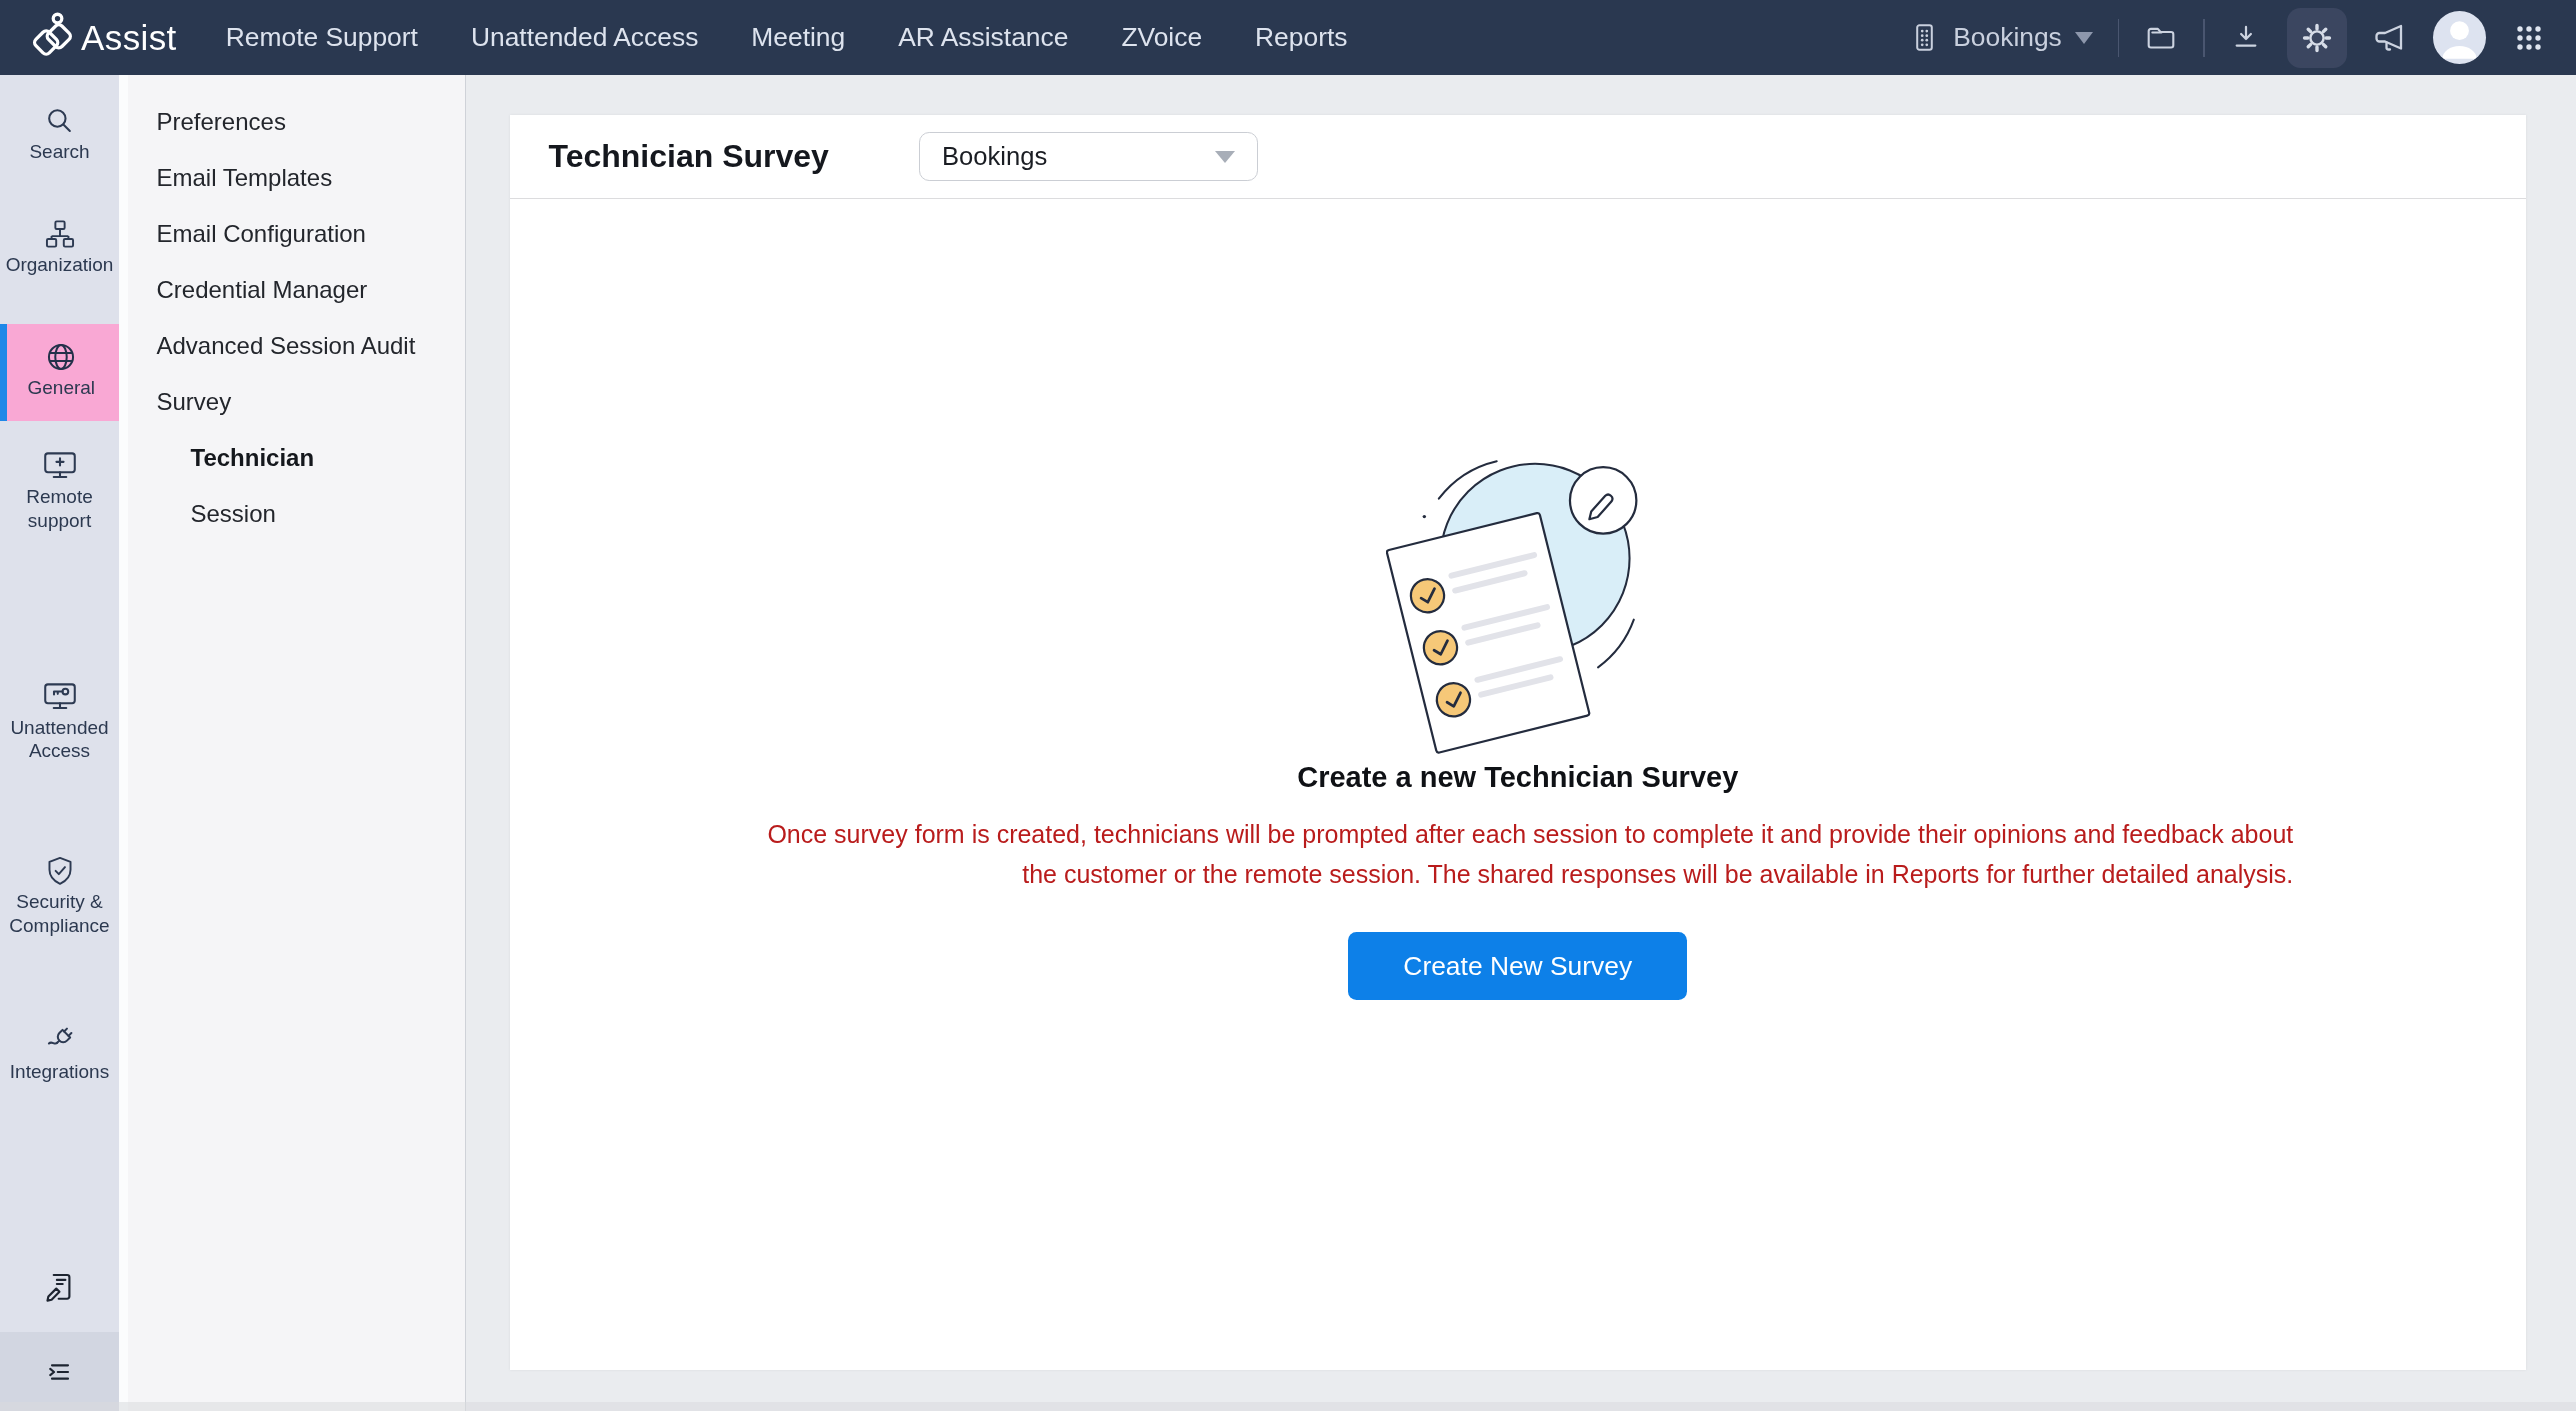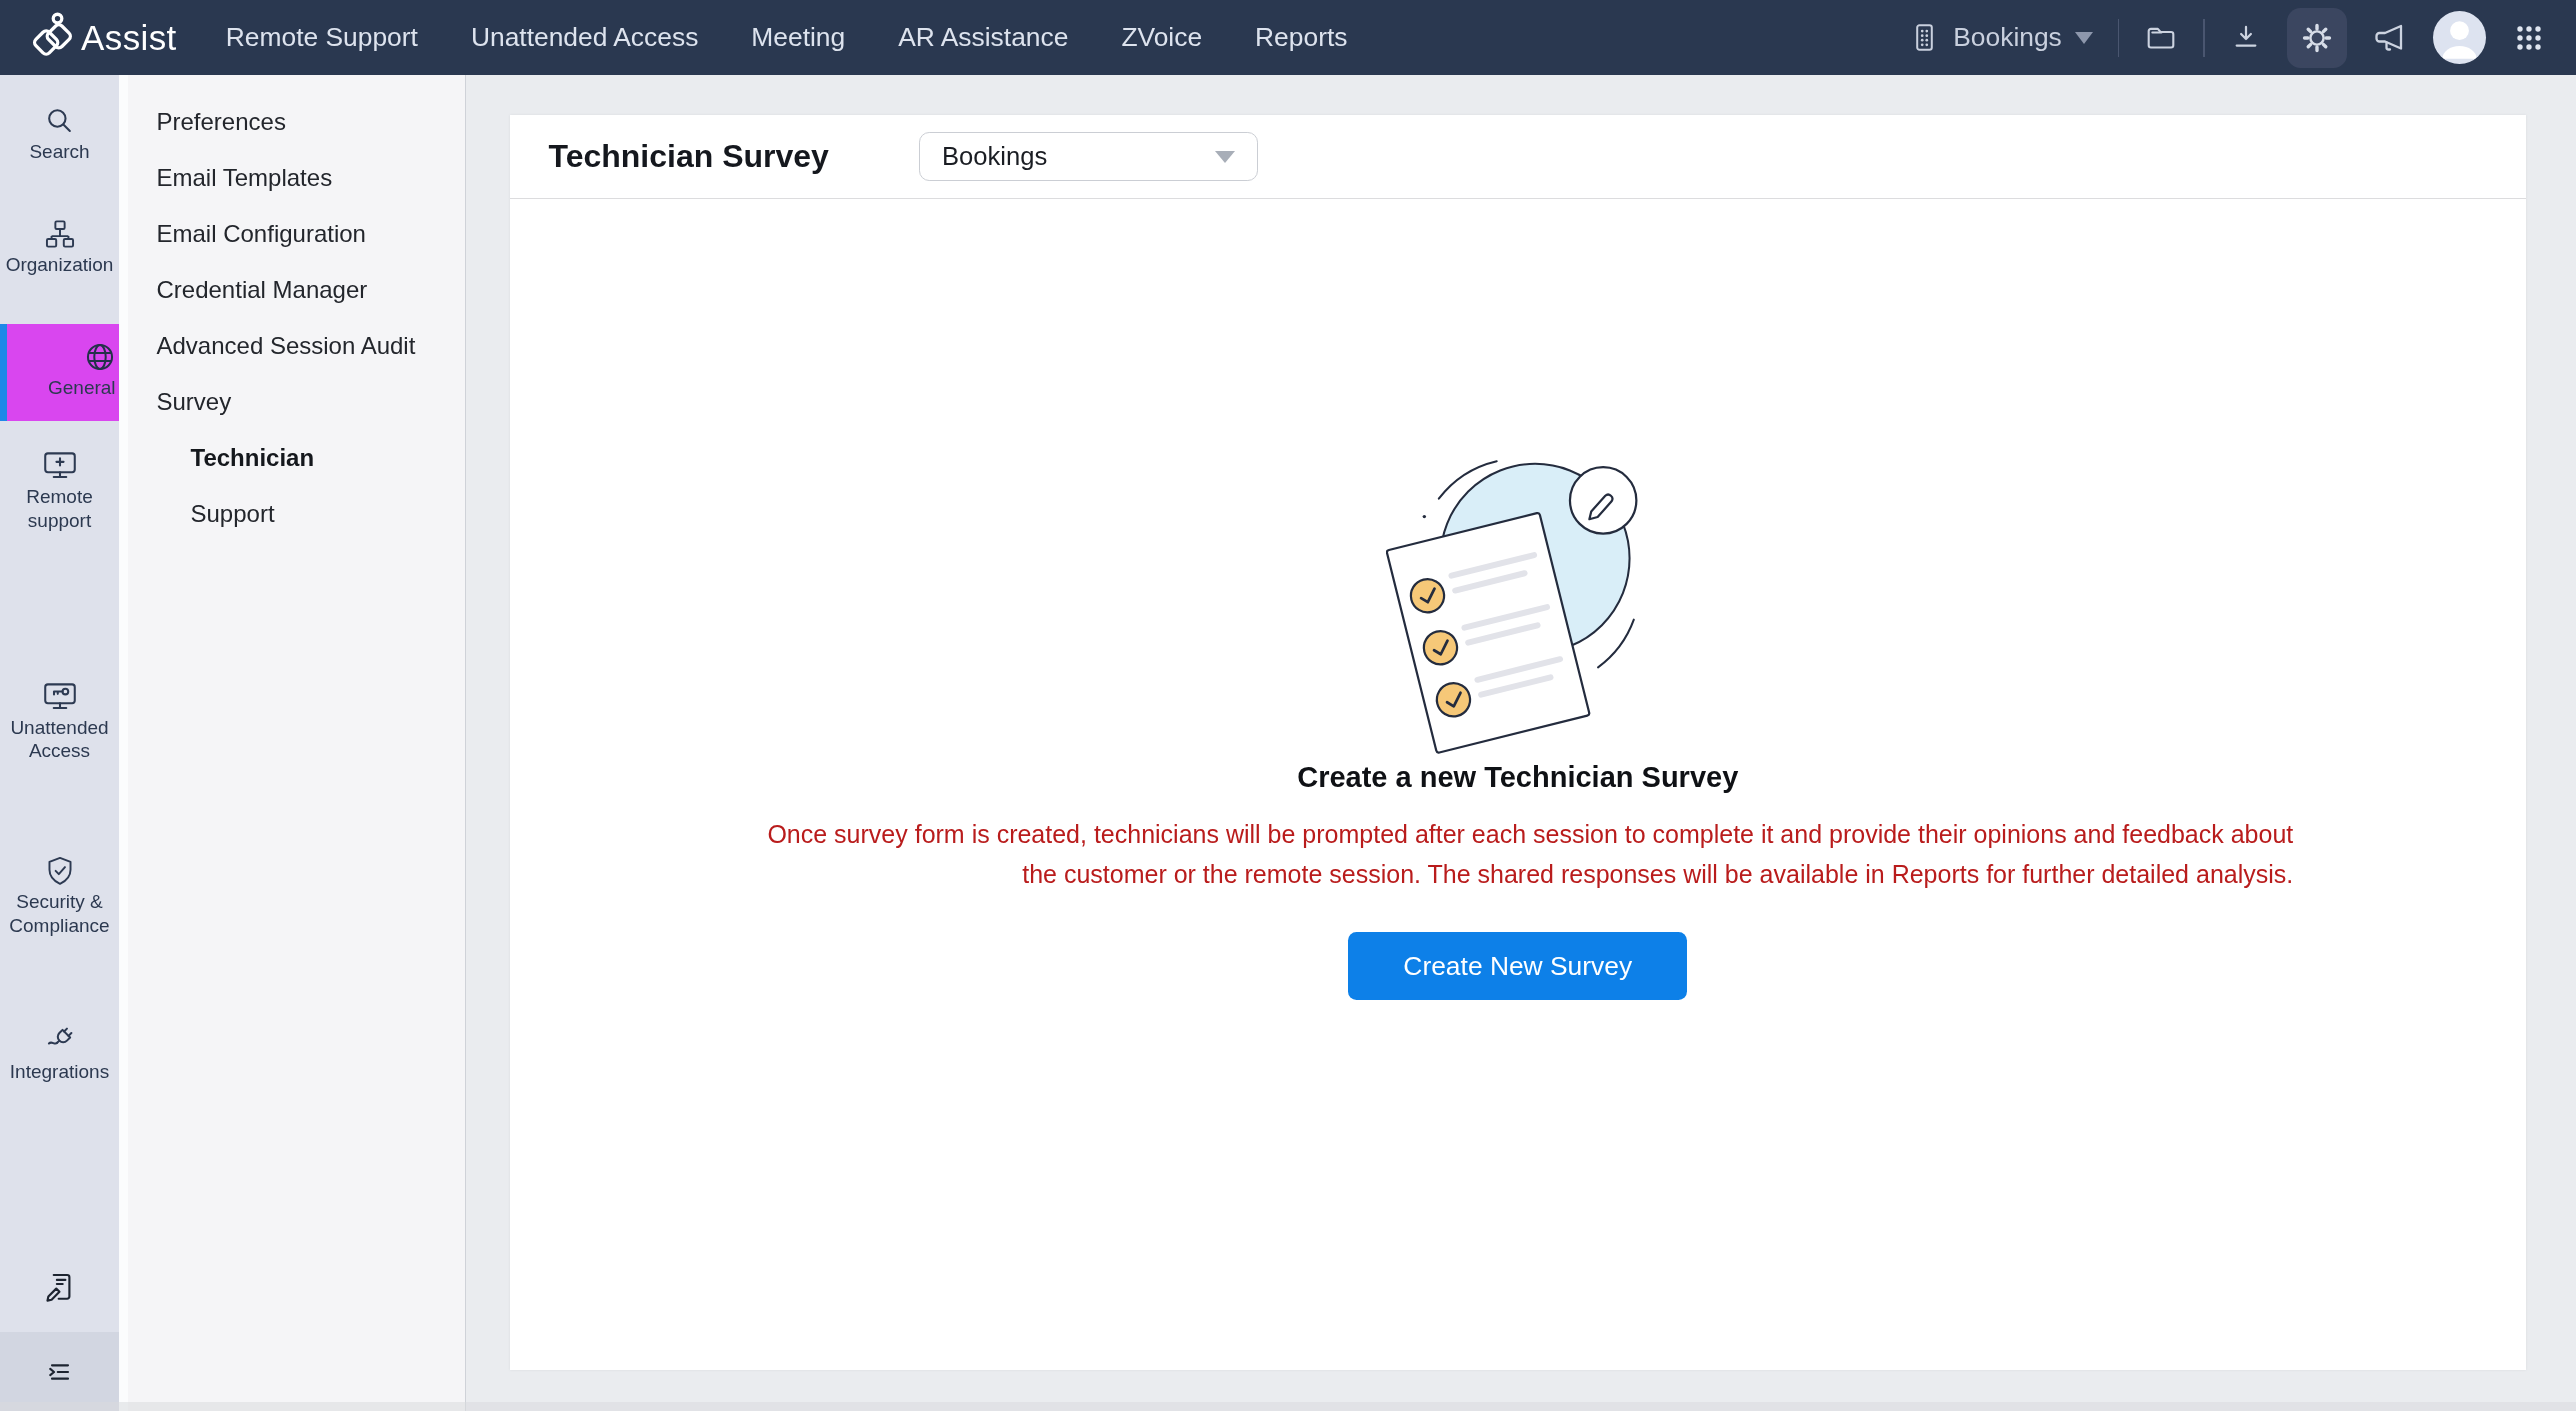--- a/index.html
+++ b/index.html
@@ -22,21 +22,21 @@
   .avatar { width:53px; height:53px; border-radius:50%; background:#dde3f0; overflow:hidden; position:relative; cursor:pointer; }
   .avatar svg { position:absolute; left:0; top:0; }
 
   
   .shell { display:flex; height:1337px; }
 
   
   .rail { width:119px; background:#dee1eb; display:flex; flex-direction:column; align-items:stretch; flex-shrink:0; }
   .rail-item { display:flex; flex-direction:column; align-items:center; gap:3px; cursor:pointer; padding:5.1px 3.4px; }
   .rail-item .lbl { font-size:19px; color:#2c3950; text-align:center; line-height:1.25; }
-  .rail-item.active { background:#d946ef; border-left:7.7px solid #1e88e8; padding:17px 3.4px 20.5px 0; margin-right:0;align-items:flex-end; }
+  .rail-item.active { background:#f9a8d4; border-left:7.7px solid #1e88e8; padding:17px 3.4px 20.5px 0; margin-right:0; }
   .rail-spacer { flex:1; }
   .rail-bottom { height:80px; background:#d2d6e1; display:flex; align-items:center; justify-content:center; cursor:pointer; }
   .gutter { width:8.5px; background:#fbfcfd; flex-shrink:0; }
 
   
   .panel { width:338px; background:#f5f5f7; border-right:1.7px solid #cfd2d8; padding-top:19px; flex-shrink:0; }
   .panel-item { height:56px; display:flex; align-items:center; padding-left:29px; font-size:24px; color:#23262c; cursor:pointer; }
   .panel-item.indent { padding-left:63px; }
   .panel-item.active { font-weight:700; color:#15181d; }
 
@@ -251,21 +251,21 @@
   <div class="gutter"></div>
 
   <nav class="panel">
     <div class="panel-item">Preferences</div>
     <div class="panel-item">Email Templates</div>
     <div class="panel-item">Email Configuration</div>
     <div class="panel-item">Credential Manager</div>
     <div class="panel-item">Advanced Session Audit</div>
     <div class="panel-item">Survey</div>
     <div class="panel-item indent active">Technician</div>
-    <div class="panel-item indent">Support</div>
+    <div class="panel-item indent">Session</div>
   </nav>
 
   <main class="main">
     <section class="card">
       <div class="card-header">
         <h1 class="page-title">Technician Survey</h1>
         <div class="dropdown">
           <span class="dropdown-value">Bookings</span>
           <span class="caret-down"></span>
         </div>

